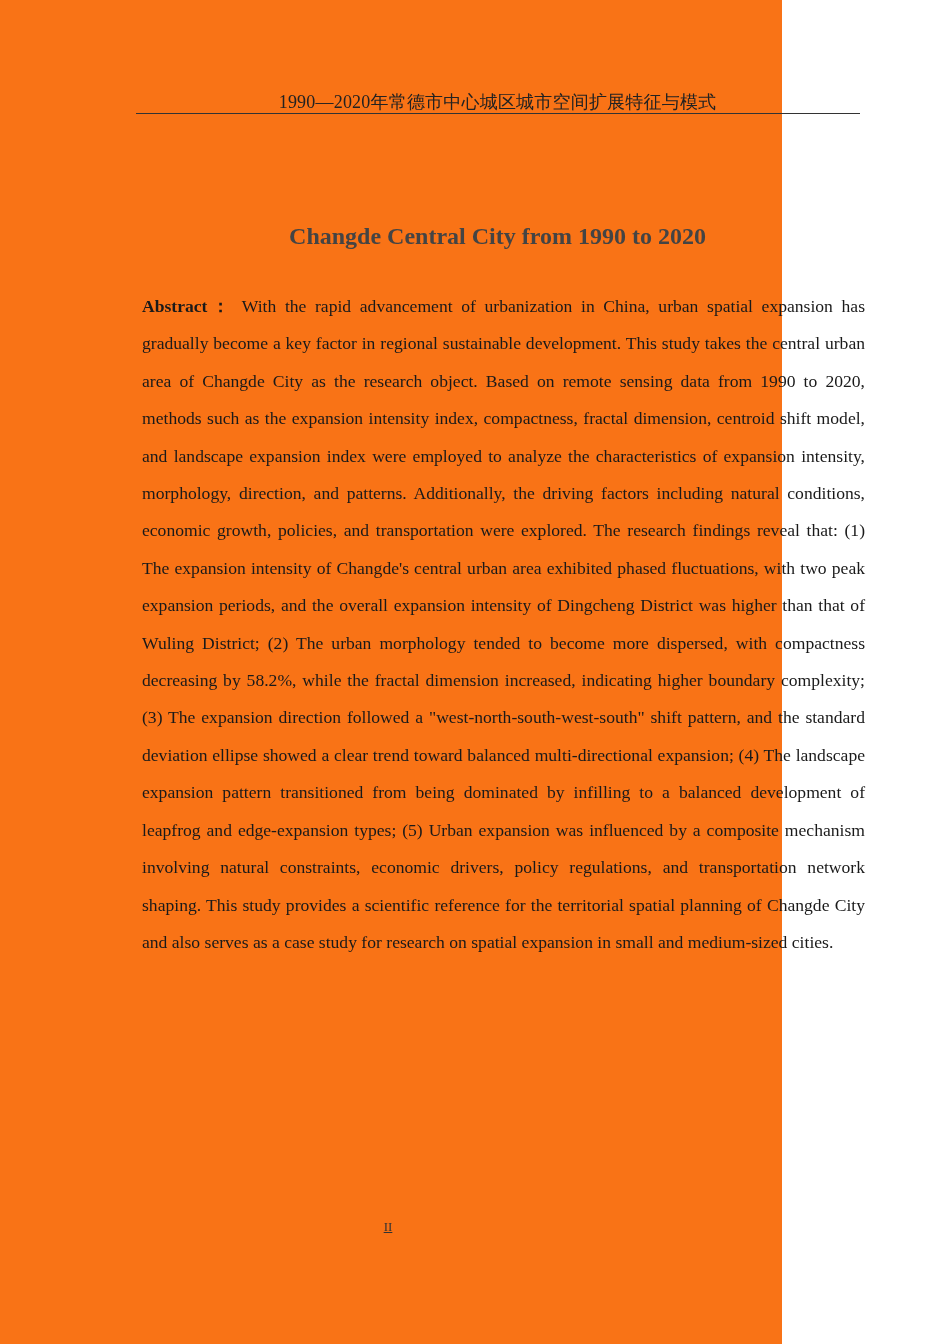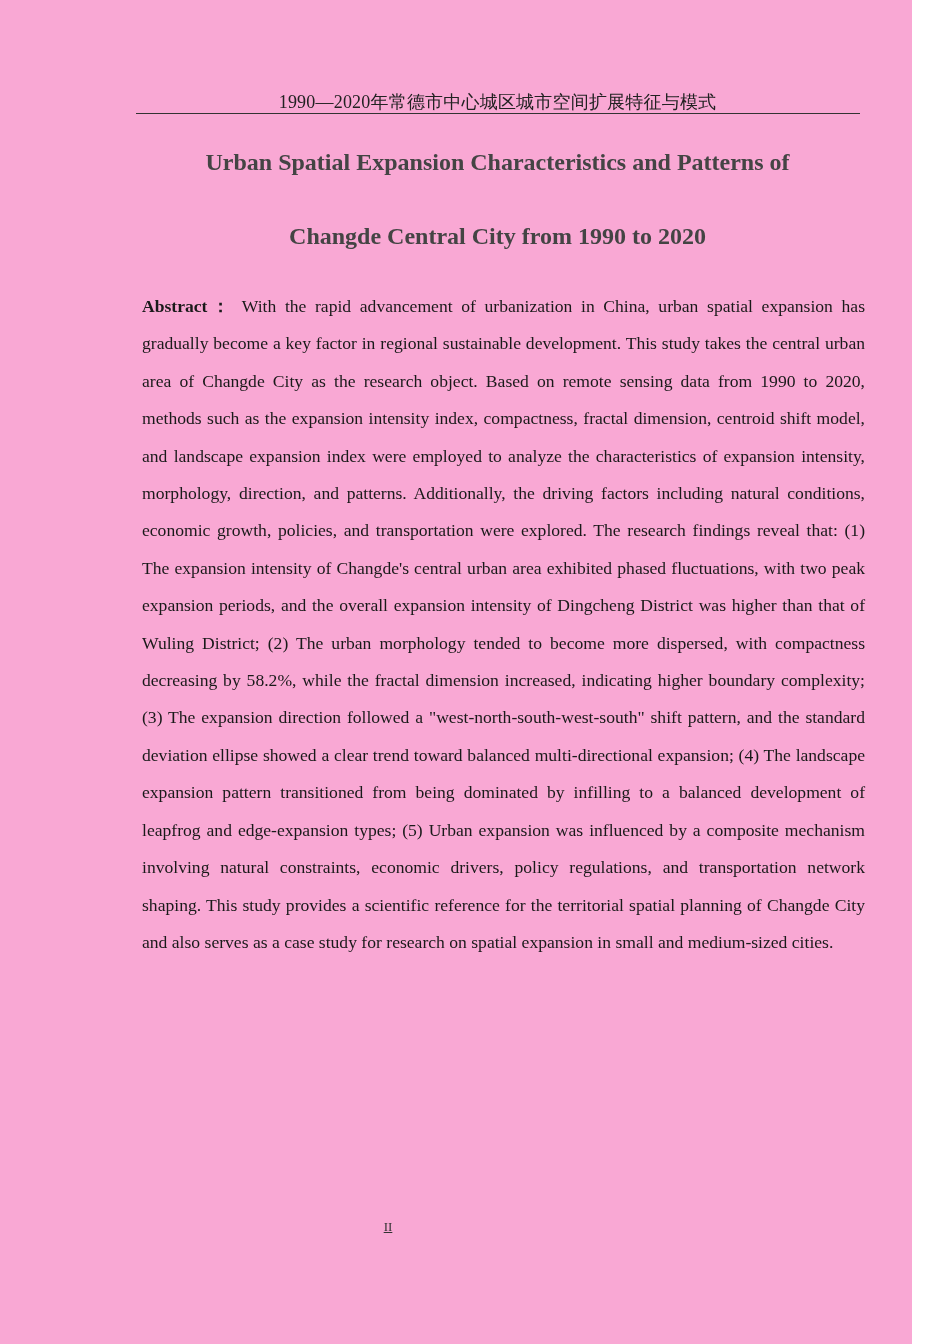--- a/index.html
+++ b/index.html
@@ -11,22 +11,22 @@
       width: 950px;
       height: 1344px;
       position: relative;
       overflow: hidden;
       font-family: "Liberation Serif", "DejaVu Serif", serif;
       color: #111111;
     }
     .page {
       position: absolute;
       left: 0; top: 0;
-      width: 912px; height: 1344px;
-      background: #f9a8d4;
+      width: 782px; height: 1344px;
+      background: #f97316;
     }
     .running-header {
       position: absolute;
       left: 136px;
       top: 91px;
       width: 723px;
       text-align: center;
       font-size: 18px;
       line-height: 22px;
       color: #222222;
@@ -90,21 +90,20 @@
     }
   </style>
 </head>
 <body>
 
 <div class="page">
 
   <div class="running-header">1990—2020年常德市中心城区城市空间扩展特征与模式</div>
   <div class="header-rule"></div>
 
-  <div class="title line1">Urban Spatial Expansion Characteristics and Patterns of</div>
   <div class="title line2">Changde Central City from 1990 to 2020</div>
 
   <p class="abstract"><span class="label-bold">Abstract：</span> <span>With the rapid advancement of urbanization in China, urban spatial expansion has gradually become a key factor in regional sustainable development. This study takes the central urban area of Changde City as the research object. Based on remote sensing data from 1990 to 2020, methods such as the expansion intensity index, compactness, fractal dimension, centroid shift model, and landscape expansion index were employed to analyze the characteristics of expansion intensity, morphology, direction, and patterns. Additionally, the driving factors including natural conditions, economic growth, policies, and transportation were explored. The research findings reveal that: (1) The expansion intensity of Changde's central urban area exhibited phased fluctuations, with two peak expansion periods, and the overall expansion intensity of Dingcheng District was higher than that of Wuling District; (2) The urban morphology tended to become more dispersed, with compactness decreasing by 58.2%, while the fractal dimension increased, indicating higher boundary complexity; (3) The expansion direction followed a "west-north-south-west-south" shift pattern, and the standard deviation ellipse showed a clear trend toward balanced multi-directional expansion; (4) The landscape expansion pattern transitioned from being dominated by infilling to a balanced development of leapfrog and edge-expansion types; (5) Urban expansion was influenced by a composite mechanism involving natural constraints, economic drivers, policy regulations, and transportation network shaping. This study provides a scientific reference for the territorial spatial planning of Changde City and also serves as a case study for research on spatial expansion in small and medium-sized cities.</span></p>
 
 
   <div class="page-number">II</div>
 
 </div>
 
 </body></html>

